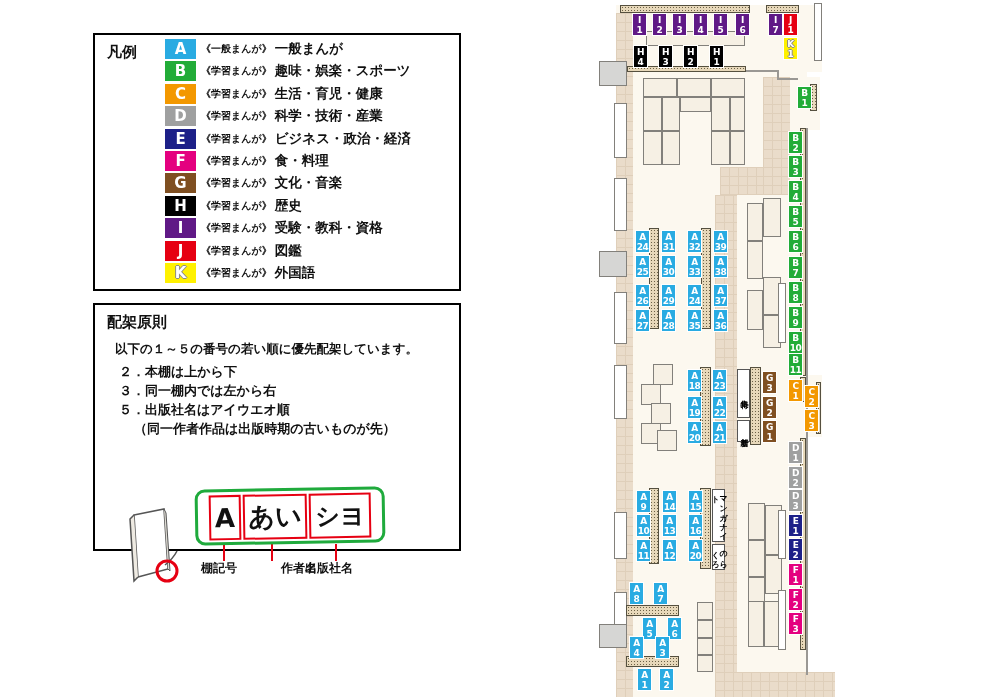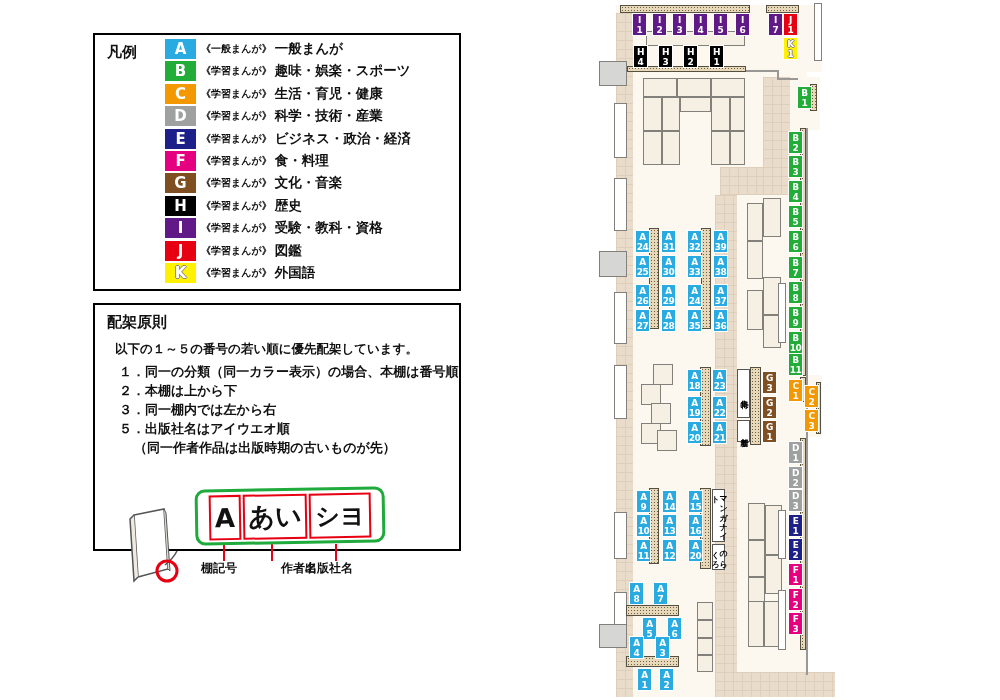--- a/index.html
+++ b/index.html
@@ -115,21 +115,20 @@
           <span class="ltype">《学習まんが》</span>
           <span class="lcat">外国語</span>
         </div>
       </div>
   </section>
 
   <section class="panel" id="principles-box">
     <h2>配架原則</h2>
     <div id="p-intro">以下の１～５の番号の若い順に優先配架しています。</div>
     <div id="rules">
-        <div class="rule">１．同一の分類（同一カラー表示）の場合、本棚は番号順</div>
         <div class="rule">２．本棚は上から下</div>
         <div class="rule">３．同一棚内では左から右</div>
         <div class="rule">５．出版社名はアイウエオ順</div>
         <div class="rule indent">（同一作者作品は出版時期の古いものが先）</div>
       </div>
 
     <svg id="book-icon" width="66" height="90" viewBox="0 0 66 90">
       <path d="M14 12 L44 6 L48 66 L18 74 Z" fill="#ffffff" stroke="#555" stroke-width="1.5"></path>
       <path d="M14 12 L10 16 L14 78 L18 74" fill="#eeeae2" stroke="#555" stroke-width="1.5"></path>
       <path d="M44 6 L46 10 L50 68 L48 66" fill="#dddad2" stroke="#555" stroke-width="1"></path>

